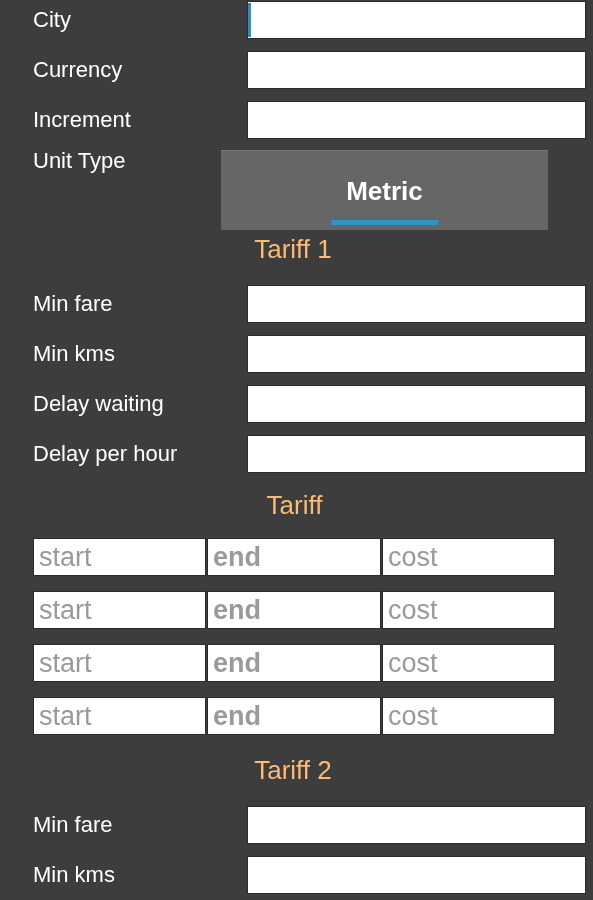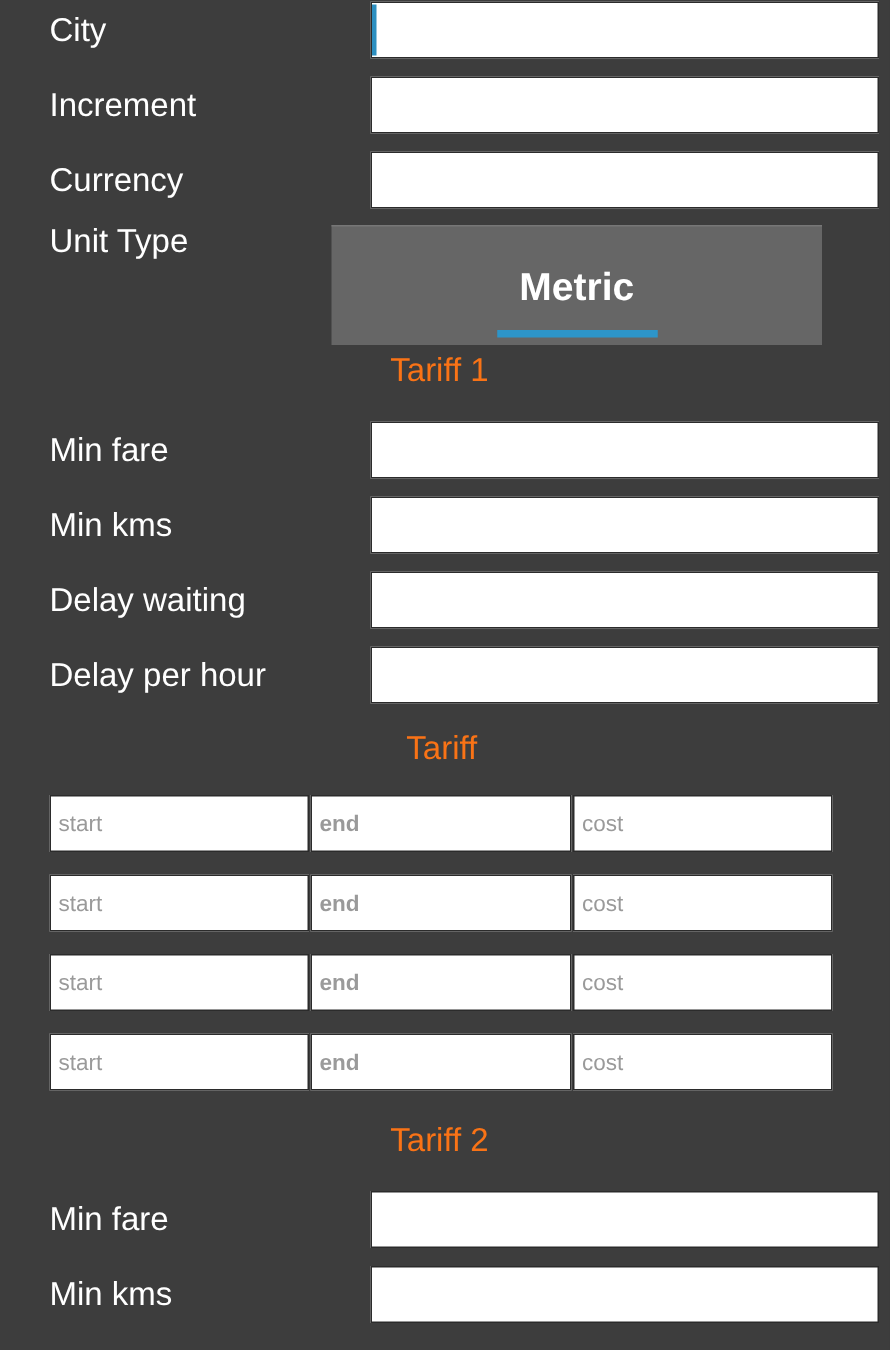--- a/index.html
+++ b/index.html
@@ -121,22 +121,22 @@
     left: 50%;
     transform: translateX(-50%);
     bottom: 5px;
     width: 107px;
     height: 5px;
     background: #2d95c9;
   }
 
   
   .section-heading {
-    color: #f97316;
-    font-size: 22px;
+    color: #fdba74;
+    font-size: 26px;
     text-align: center;
     width: 593px;
     padding: 0;
     margin: 0;
     font-weight: normal;
     line-height: 1;
     box-sizing: border-box;
   }
   .heading-tariff1 { margin-top: 24px; margin-bottom: 22px; padding-right: 7px;}
   .heading-tariff-table { margin-top: 18px; margin-bottom: 20px; padding-right: 4px;}
@@ -152,21 +152,21 @@
     width: 521px;
     height: 38px;
     margin-bottom: 15px;
   }
   .tariff-cell {
     height: 38px;
     background: #ffffff;
     border: 1px solid #2b2b2b;
     box-sizing: border-box;
     font-family: "Liberation Sans", sans-serif;
-    font-size: 15px;
+    font-size: 27px;
     color: #15803d;
     padding: 0 5px;
     outline: none;
     border-radius: 0;
   }
   .tariff-cell::placeholder {
     color: #9a9a9a;
     opacity: 1;
   }
   .cell-start { flex: 0 0 173px; width: 173px; }
@@ -182,26 +182,26 @@
 
     <div class="field-row">
       <span class="field-label">City</span>
       <span class="input-wrap">
         <input class="field-input" type="text" placeholder="" style="">
         <span class="caret"></span>
       </span>
     </div>
 
     <div class="field-row">
+      <span class="field-label">Currency</span>
+      <input class="field-input" type="text" placeholder="" style="">
+    </div>
+
+    <div class="field-row">
       <span class="field-label">Increment</span>
-      <input class="field-input" type="text" placeholder="" style="">
-    </div>
-
-    <div class="field-row">
-      <span class="field-label">Currency</span>
       <input class="field-input" type="text" placeholder="" style="">
     </div>
 
     <div class="unit-row">
       <span class="field-label">Unit Type</span>
       <button class="unit-button">
         <span class="unit-button-label">Metric</span>
         <span class="unit-underline"></span>
       </button>
     </div>

